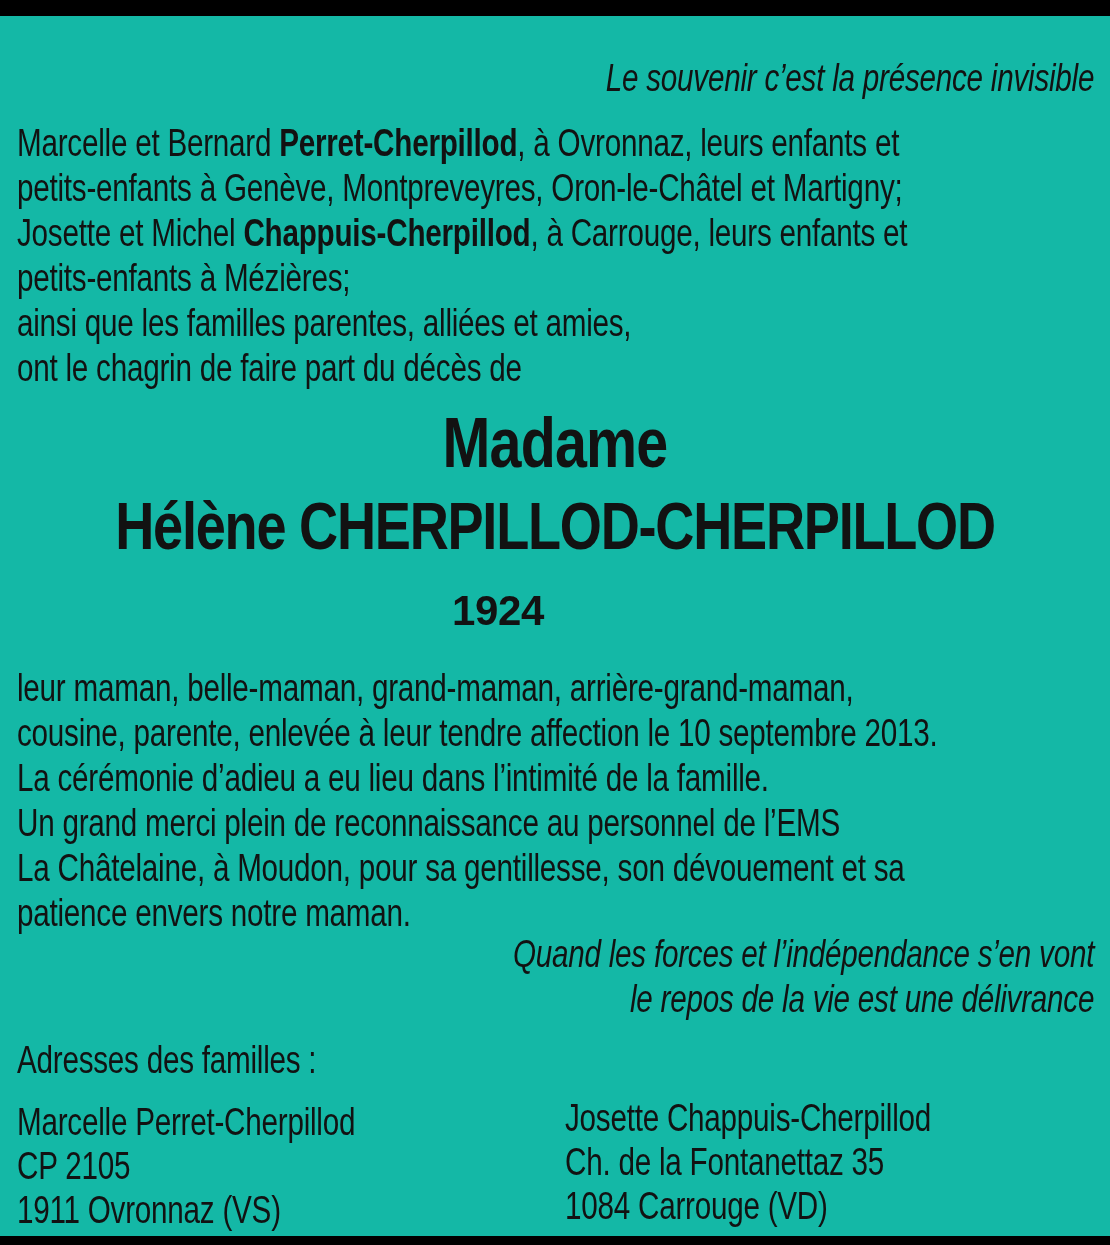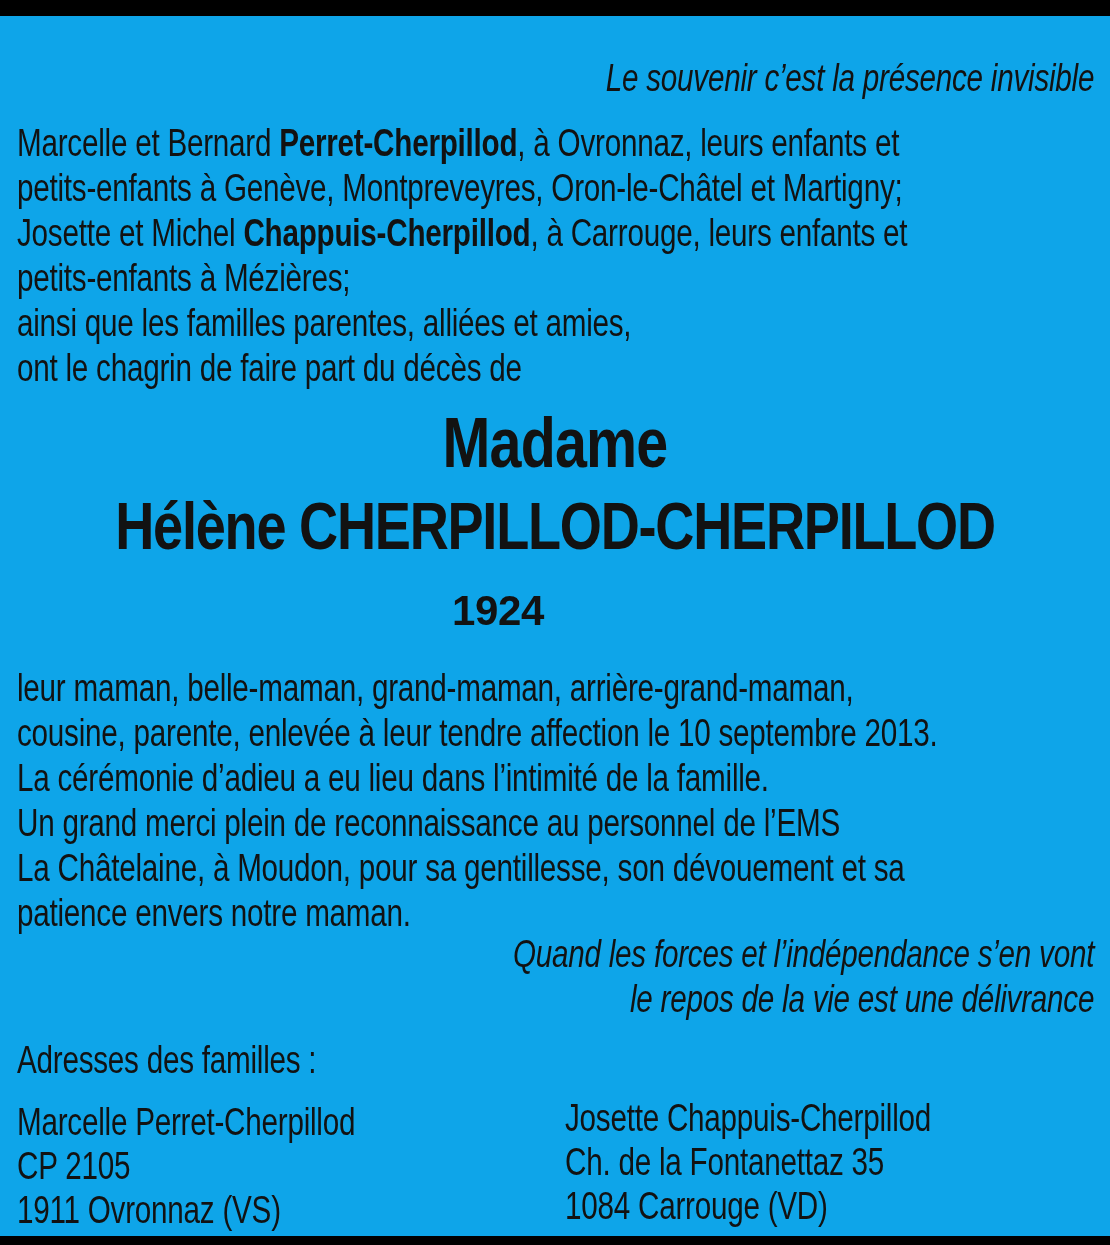--- a/index.html
+++ b/index.html
@@ -4,21 +4,21 @@
 <style>
   html, body {
     margin: 0;
     padding: 0;
     background: #ffffff;
   }
   .notice {
     position: relative;
     width: 1110px;
     height: 1245px;
-    background: #0ea5e9;
+    background: #14b8a6;
     color: #121212;
     font-family: "Liberation Sans", sans-serif;
     overflow: hidden;
   }
   .bar {
     position: absolute;
     left: 0;
     width: 1110px;
     background: #000000;
   }

